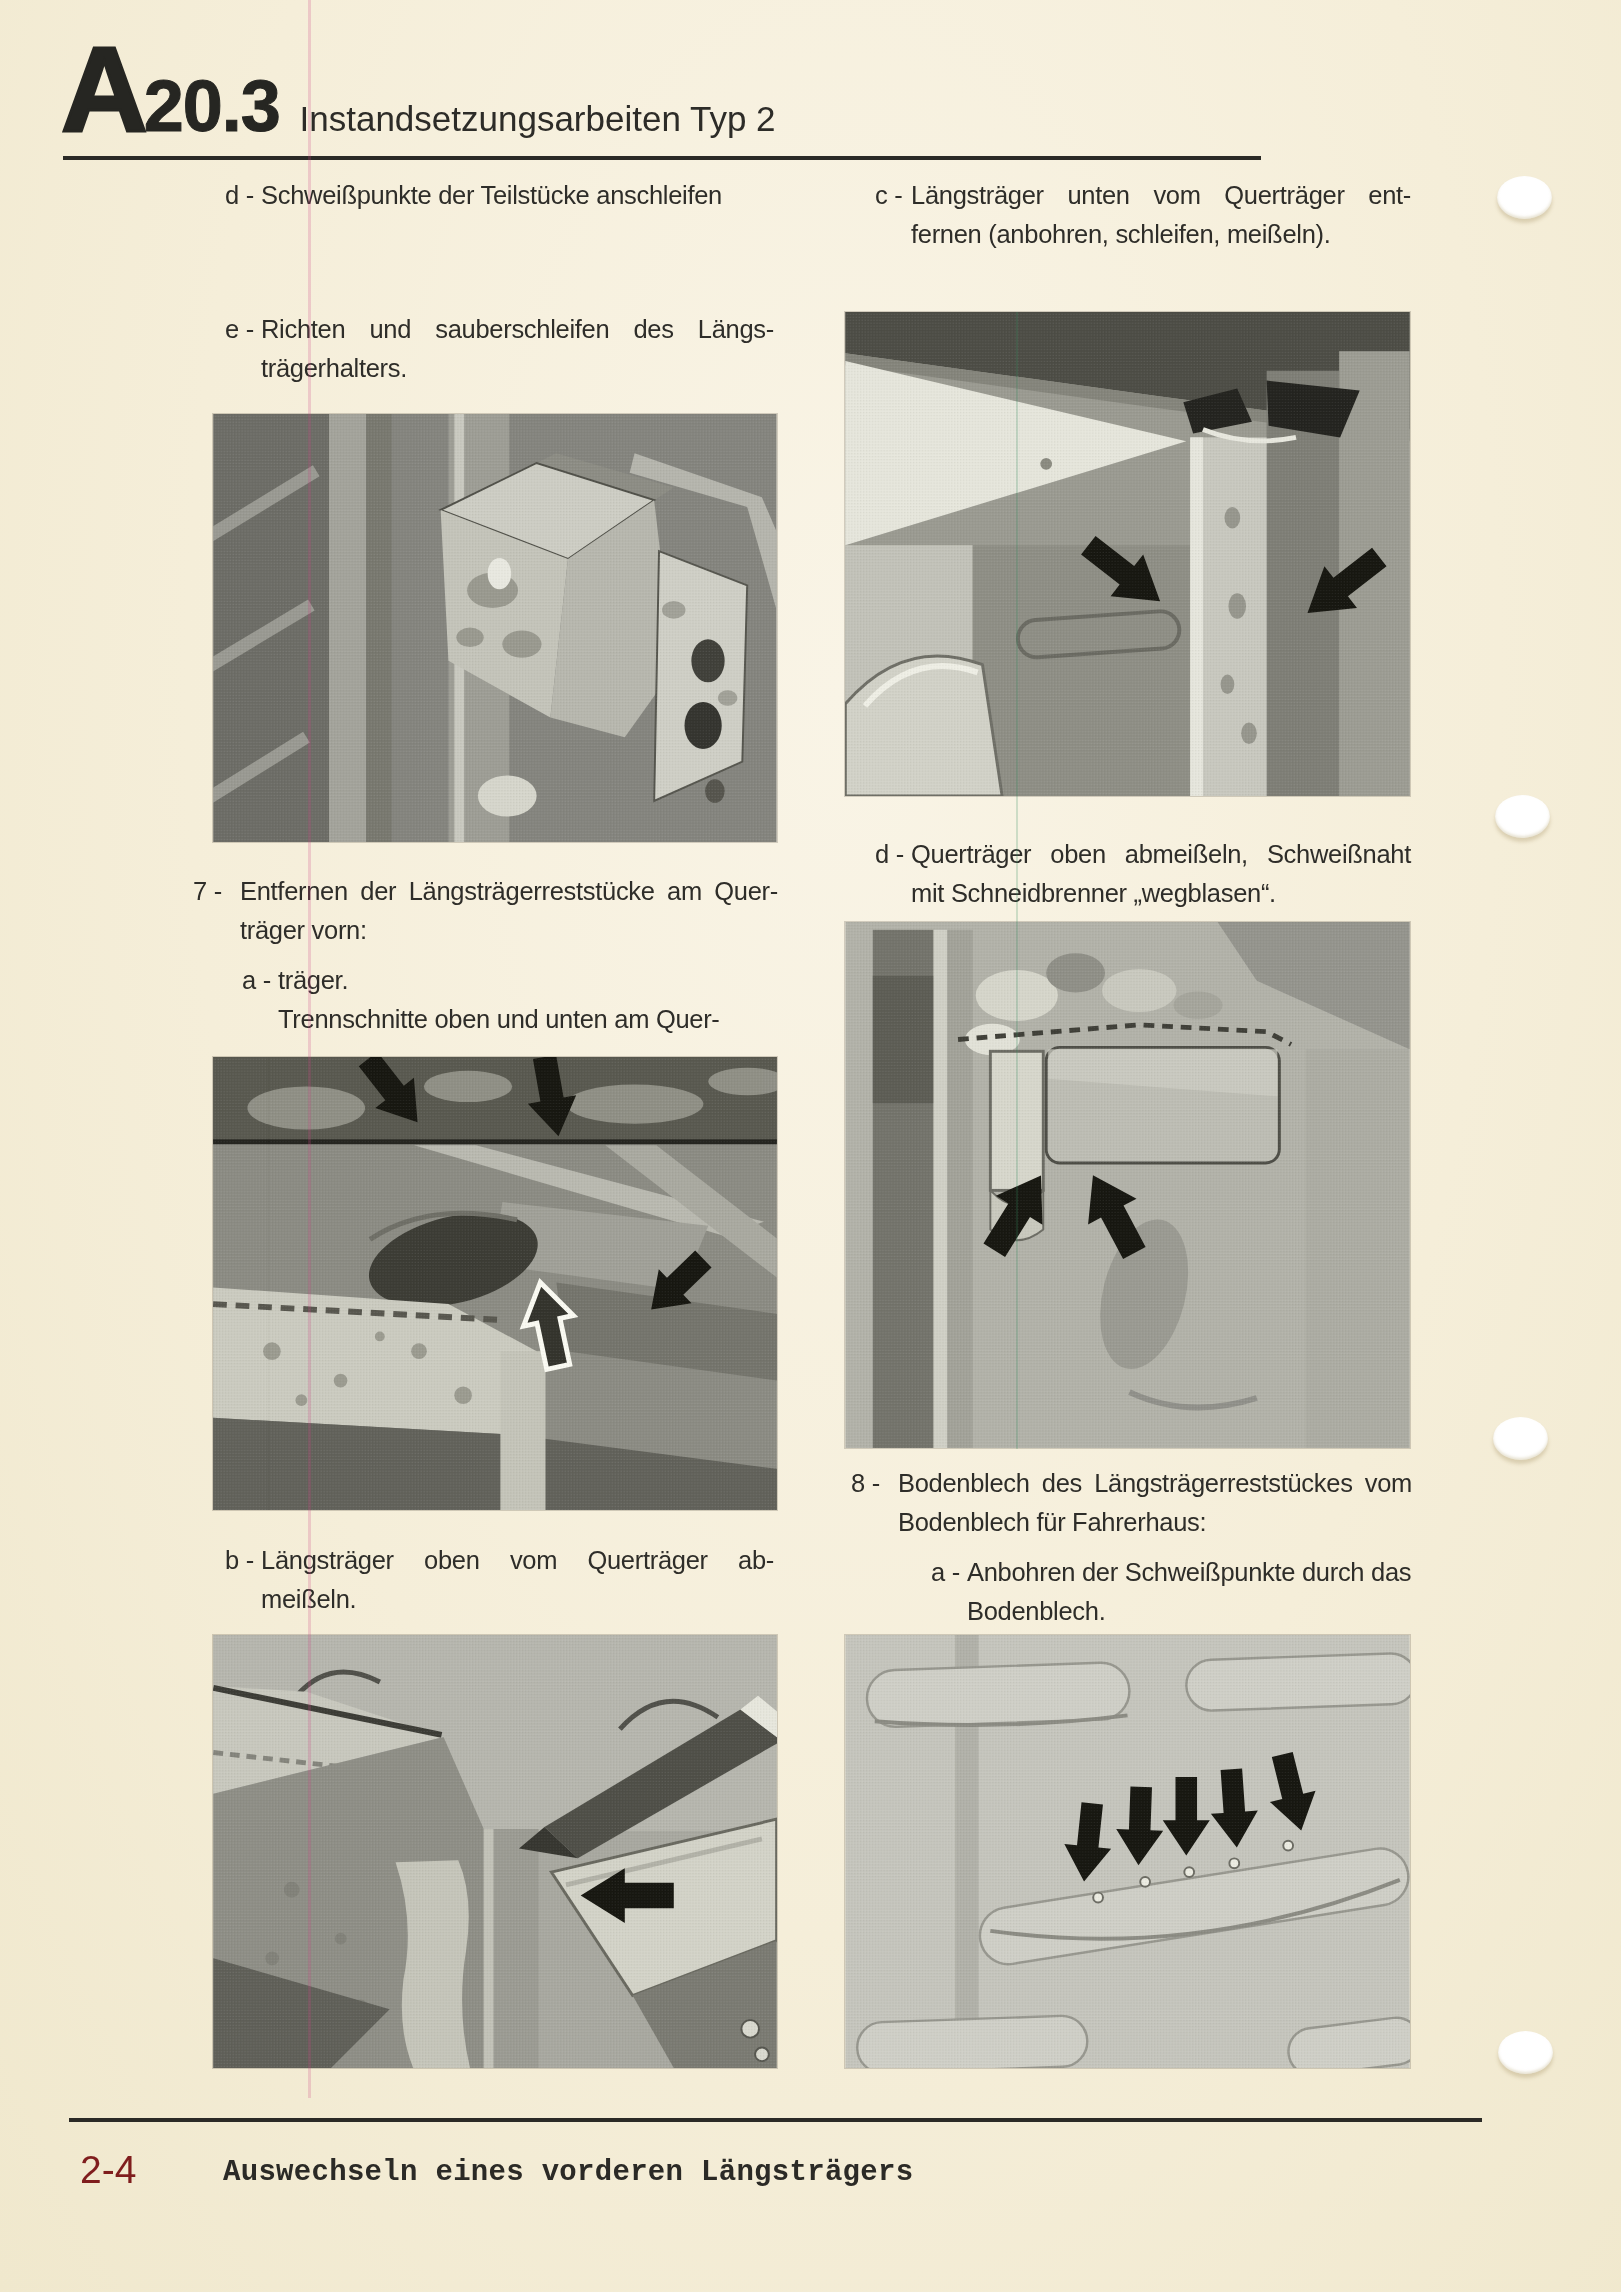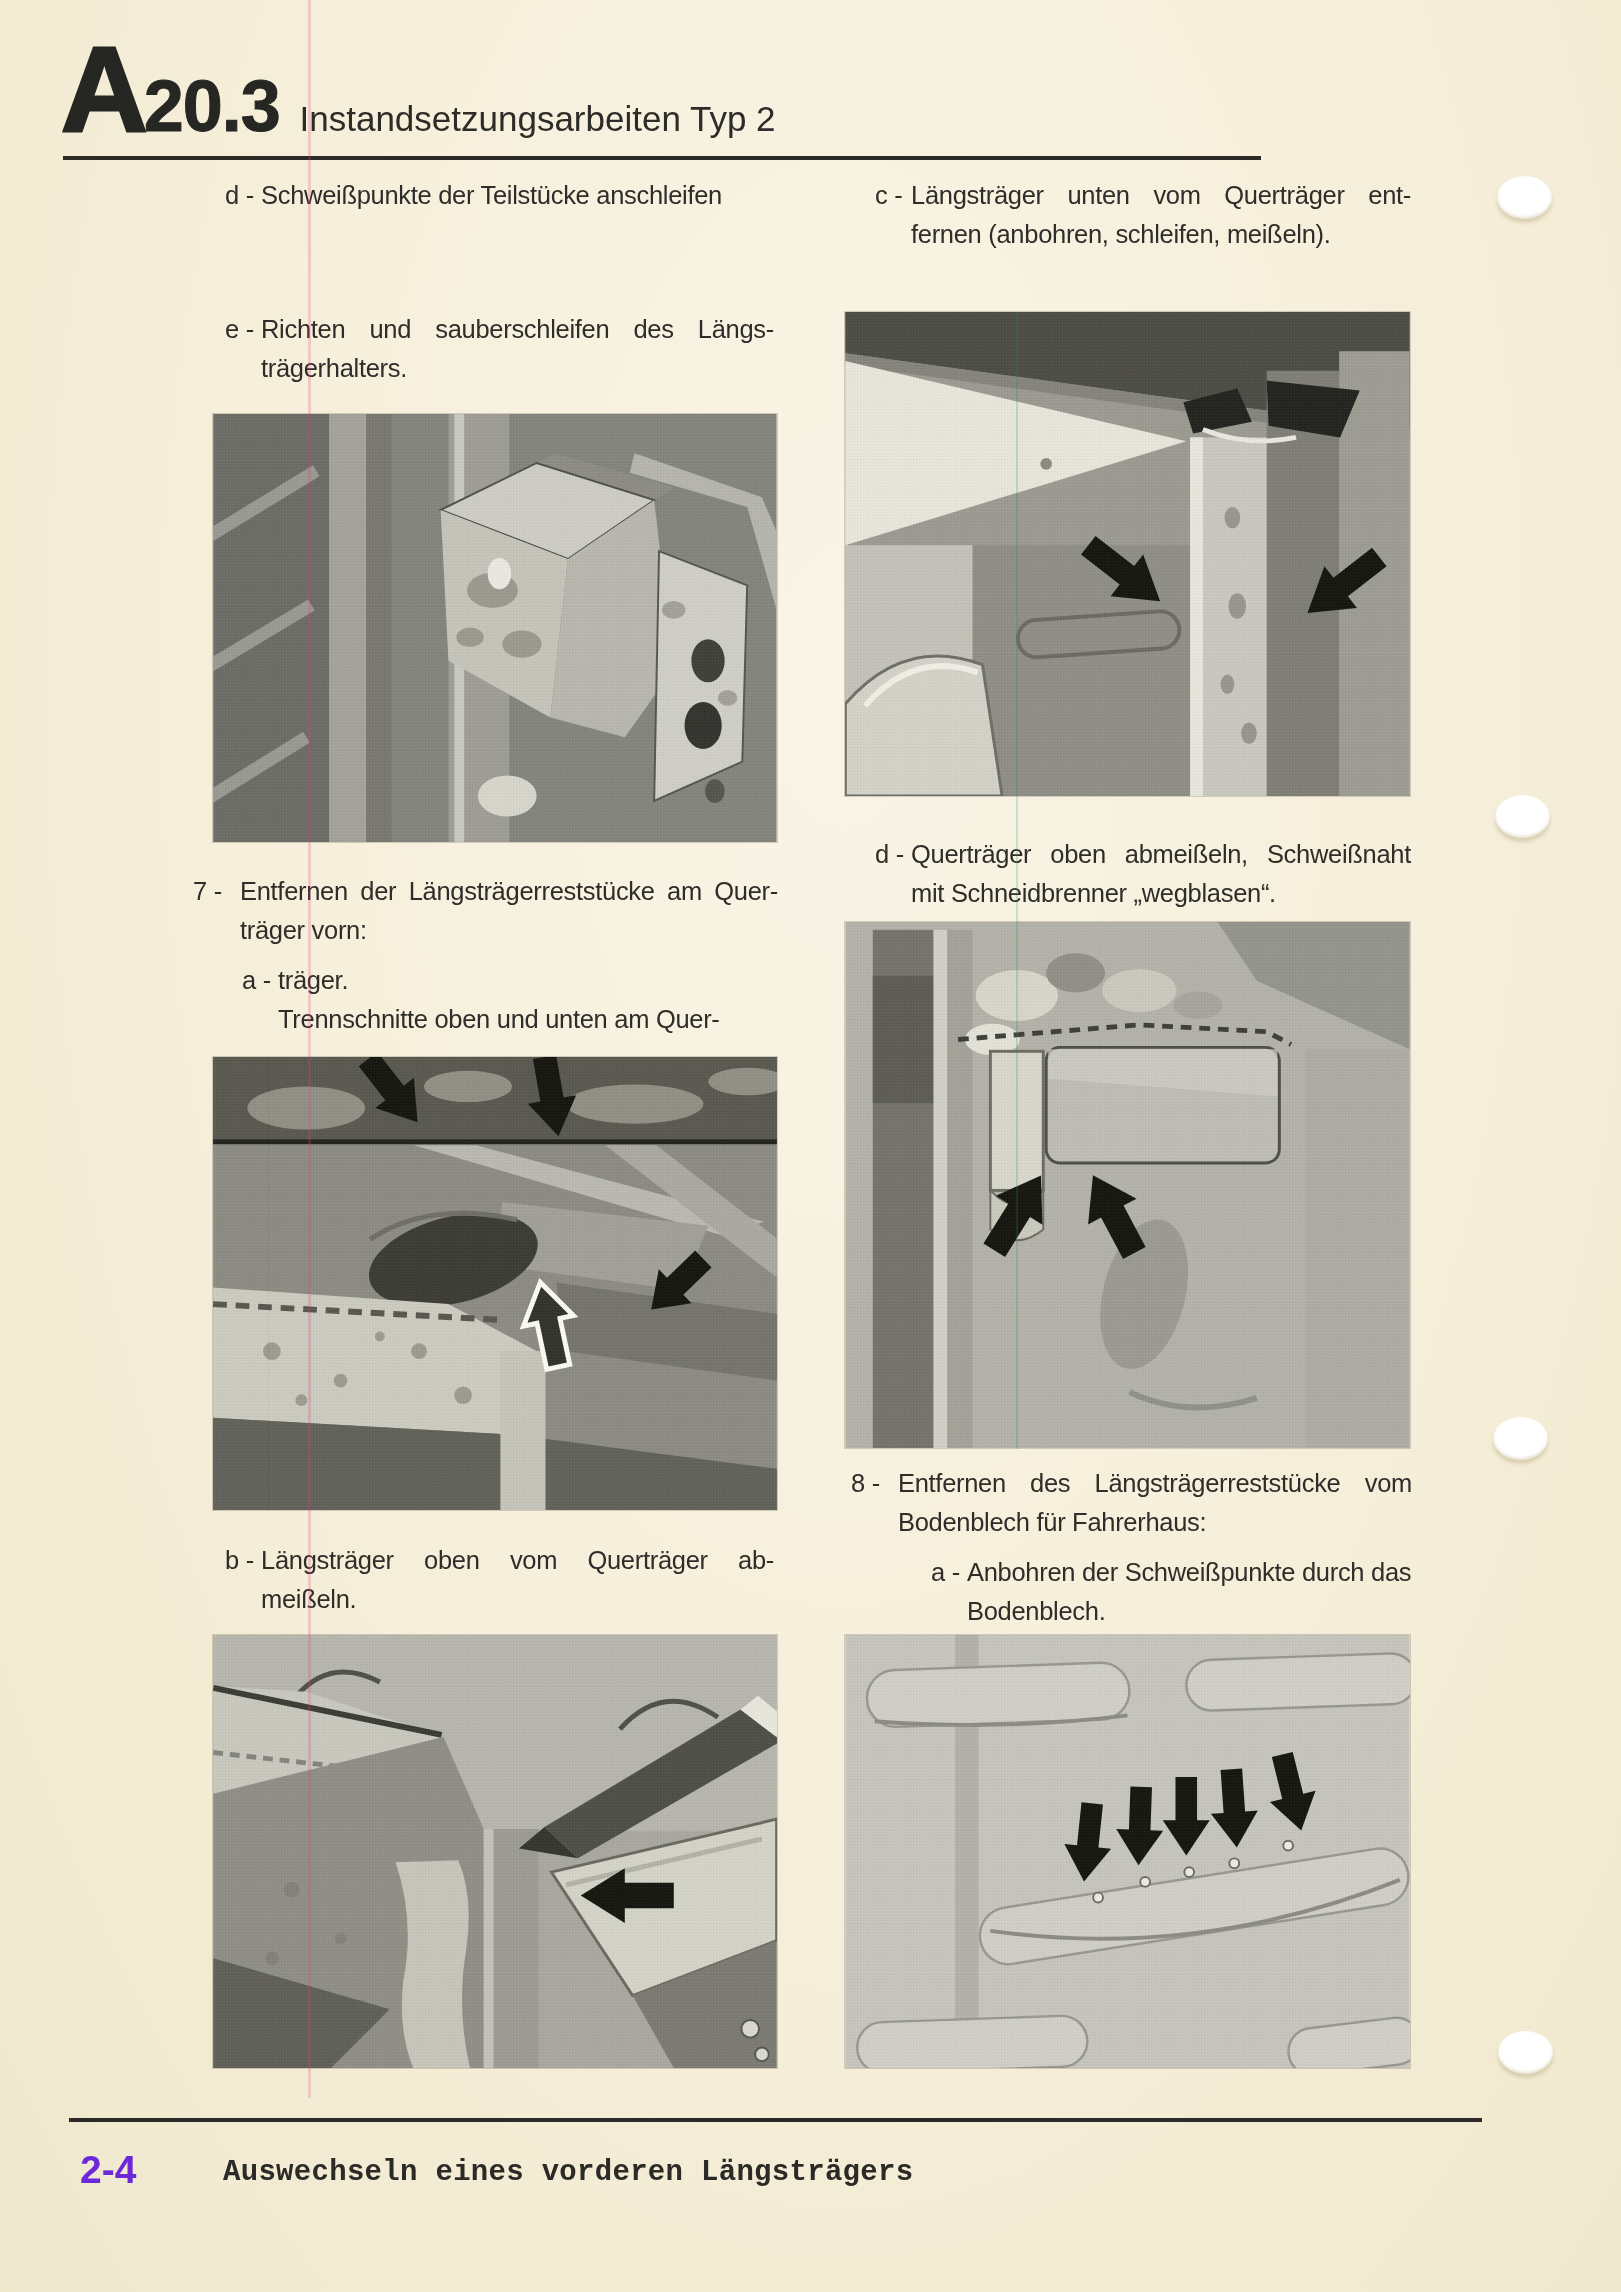--- a/index.html
+++ b/index.html
@@ -26,21 +26,21 @@
   .jline{display:block;text-align:justify;text-align-last:justify;white-space:nowrap;}
   .jline:last-child{text-align-last:left;}
   
   .photo{display:block;box-shadow:0 0 0 1px rgba(90,85,70,.25);}
   
   .hole{width:55px;height:43px;border-radius:50%;background:#ffffff;
         box-shadow:0 3.9px 3.9px rgba(150,128,80,.28), inset 0 -2px 2.9px rgba(190,175,130,.35);}
   
   .artifact{pointer-events:none;}
   
-  .pagenum{font-size:39px;font-weight:bold;color:#6d28d9;}
+  .pagenum{font-size:39px;font-weight:normal;color:#7f1d1d;}
   .foot-cap{font-size:29px;font-weight:bold;letter-spacing:0.3px;color:#2b2a26;}
 </style>
 </head>
 <body>
 
 <div class="abs hdr">
   <span class="code-a">A</span>
   <span class="code-num">20.3</span>
   <span class="hdr-title">Instandsetzungsarbeiten Typ 2</span>
 </div>
@@ -91,21 +91,21 @@
 <div class="abs item" style="left:875px;top:835px;width:536px;">
   <span class="marker m36">d -</span>
   <span class="jlines">
       <span class="jline">Querträger oben abmeißeln, Schweißnaht</span>
       <span class="jline">mit Schneidbrenner „wegblasen“.</span>
     </span>
 </div>
 <div class="abs item" style="left:851px;top:1464px;width:561px;">
   <span class="marker m48">8 -</span>
   <span class="jlines">
-      <span class="jline">Entfernen des Längsträgerreststücke vom</span>
+      <span class="jline">Bodenblech des Längsträgerreststückes vom</span>
       <span class="jline">Bodenblech für Fahrerhaus:</span>
     </span>
 </div>
 <div class="abs item" style="left:931px;top:1553px;width:480px;">
   <span class="marker m36">a -</span>
   <span class="jlines">
       <span class="jline">Anbohren der Schweißpunkte durch das</span>
       <span class="jline">Bodenblech.</span>
     </span>
 </div>

